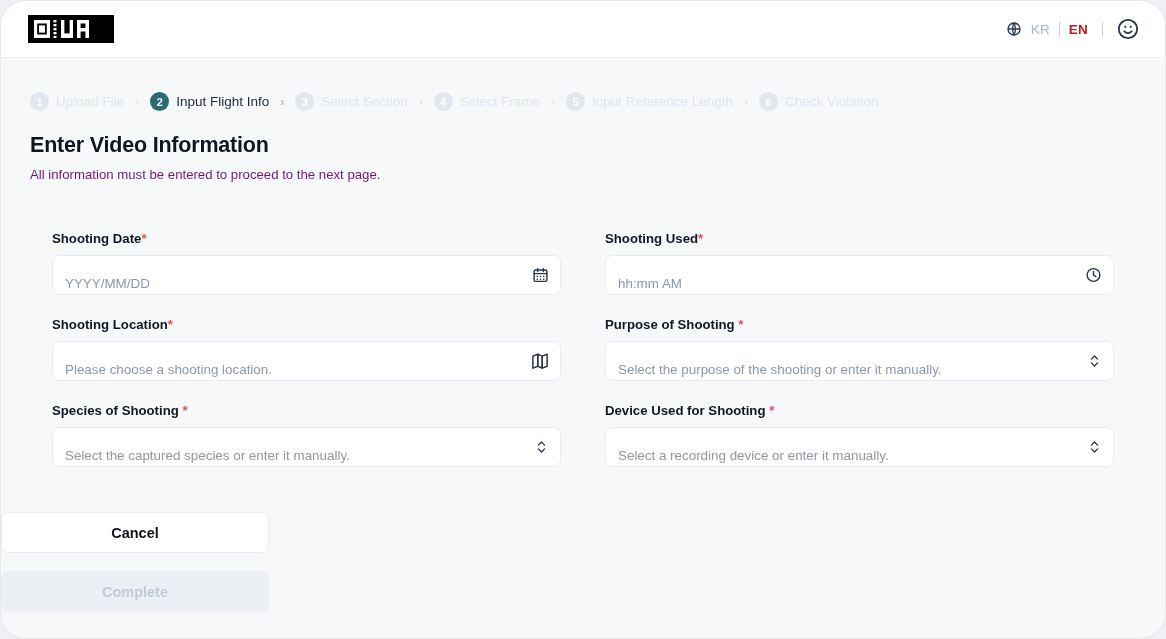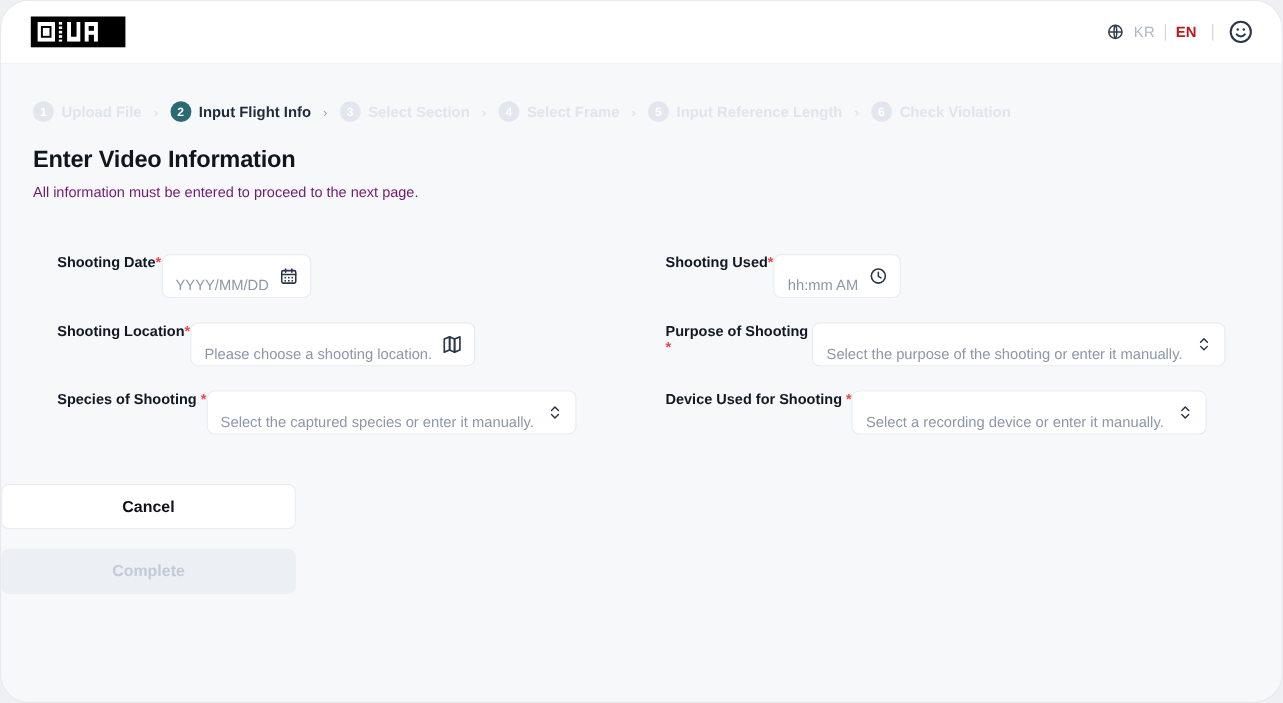--- a/index.html
+++ b/index.html
@@ -87,21 +87,21 @@
     justify-content: center;
     font-size: 11px;
     font-weight: 700;
     color: #ffffff;
     background: #e2e6ee;
     flex: 0 0 auto;
   }
   .step.active .step-num { background: #2b6a72; }
   .step-label {
     font-size: 13.5px;
-    font-weight: 700;
+    font-weight: 400;
     color: #dfe4ed;
     white-space: nowrap;
   }
   .step.active .step-label { color: #1e2b3c; }
   .step-sep {
     font-size: 12px;
     color: #d9dfe8;
     margin: 0 11px;
     line-height: 1;
   }
@@ -122,21 +122,21 @@
   }
 
   
   .form {
     margin: 49px 51px 0 51px;
     display: grid;
     grid-template-columns: 509px 1fr;
     column-gap: 44px;
     row-gap: 22px;
   }
-  .field { display: flex; flex-direction: row; }
+  .field { display: flex; flex-direction: column; }
   .field-label {
     font-size: 13.2px;
     font-weight: 700;
     color: #111824;
     margin-bottom: 9px;
   }
   .req { color: #f0484b; font-weight: 700; }
   .input-wrap {
     position: relative;
     height: 40px;

